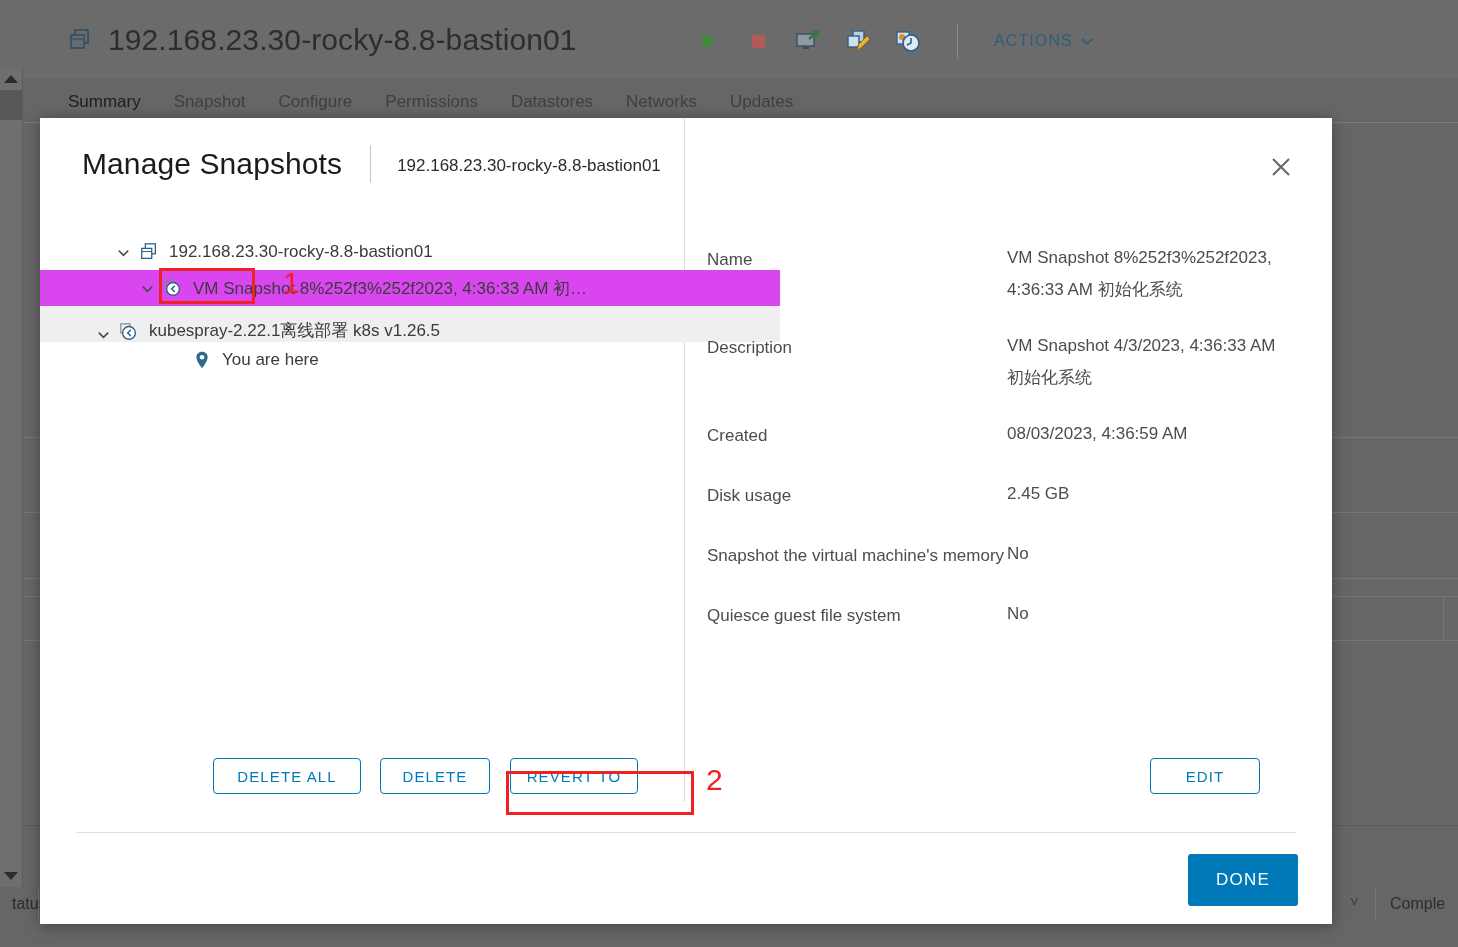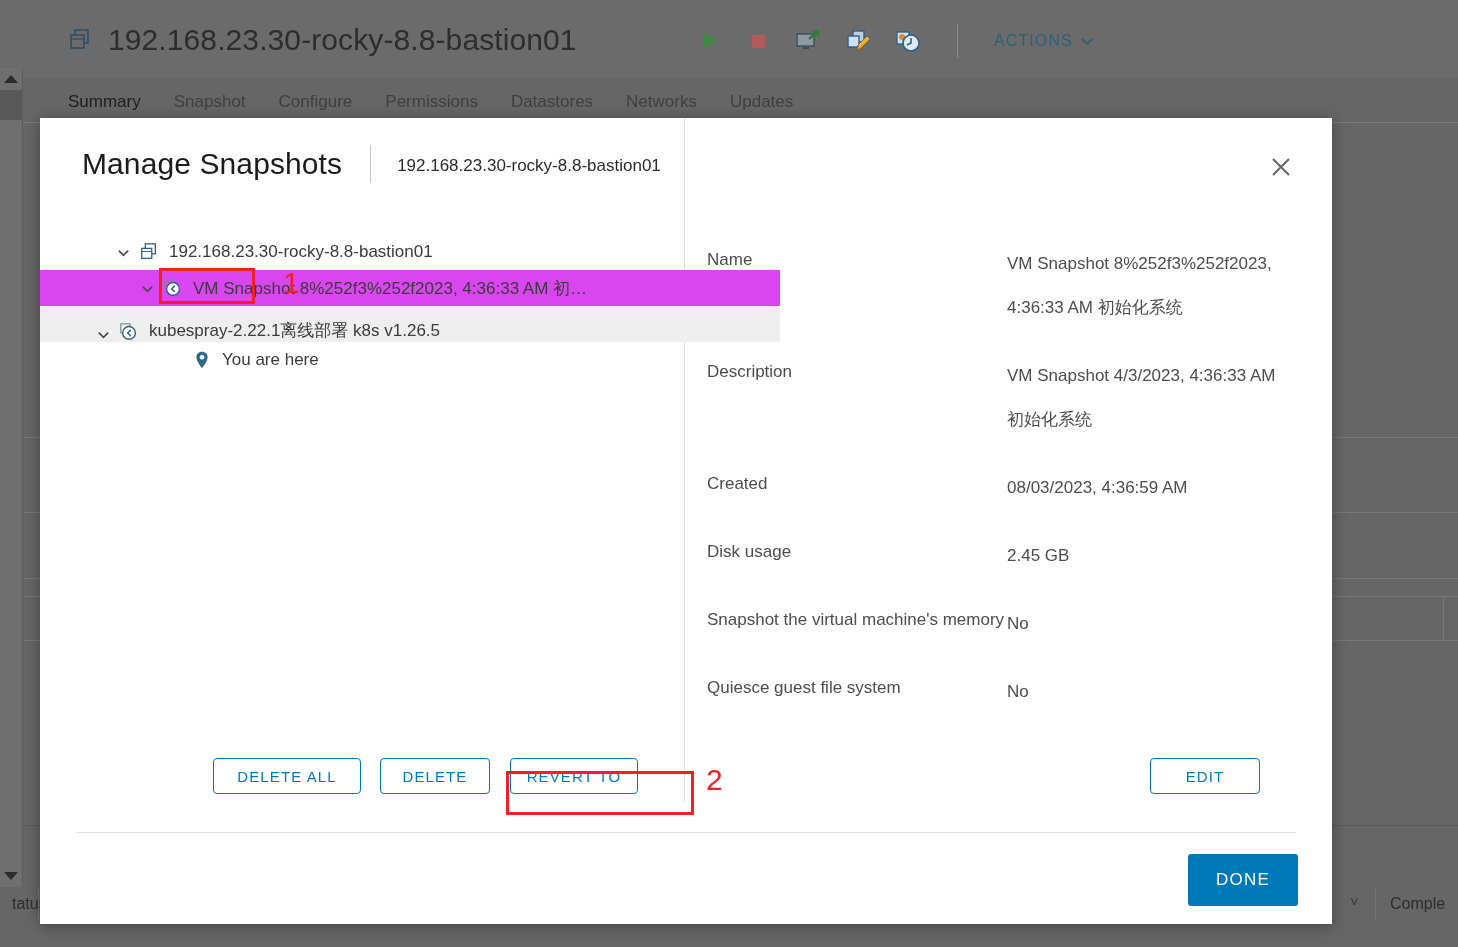--- a/index.html
+++ b/index.html
@@ -169,21 +169,21 @@
   .tree-row.r3 { padding-left: 152px; }
   .tw-pin { width: 22px; flex: 0 0 22px; margin-right: 8px; display: flex; align-items: center; }
 
   
   .detail-row { display: flex; margin-bottom: 24px; }
   .detail-label {
     width: 300px; flex: 0 0 300px;
     font-size: 17px; color: #4d4d4d; line-height: 36px;
   }
   .detail-value {
-    font-size: 17px; color: #4d4d4d; line-height: 44px; max-width: 280px;
+    font-size: 17px; color: #4d4d4d; line-height: 32px; max-width: 280px;
   }
 
   
   .modal-foot {
     position: absolute; left: 0; right: 0; bottom: 0; height: 122px;
   }
   .btn-row {
     position: absolute; left: 0; right: 0; top: -44px; height: 44px;
   }
   .btn {

